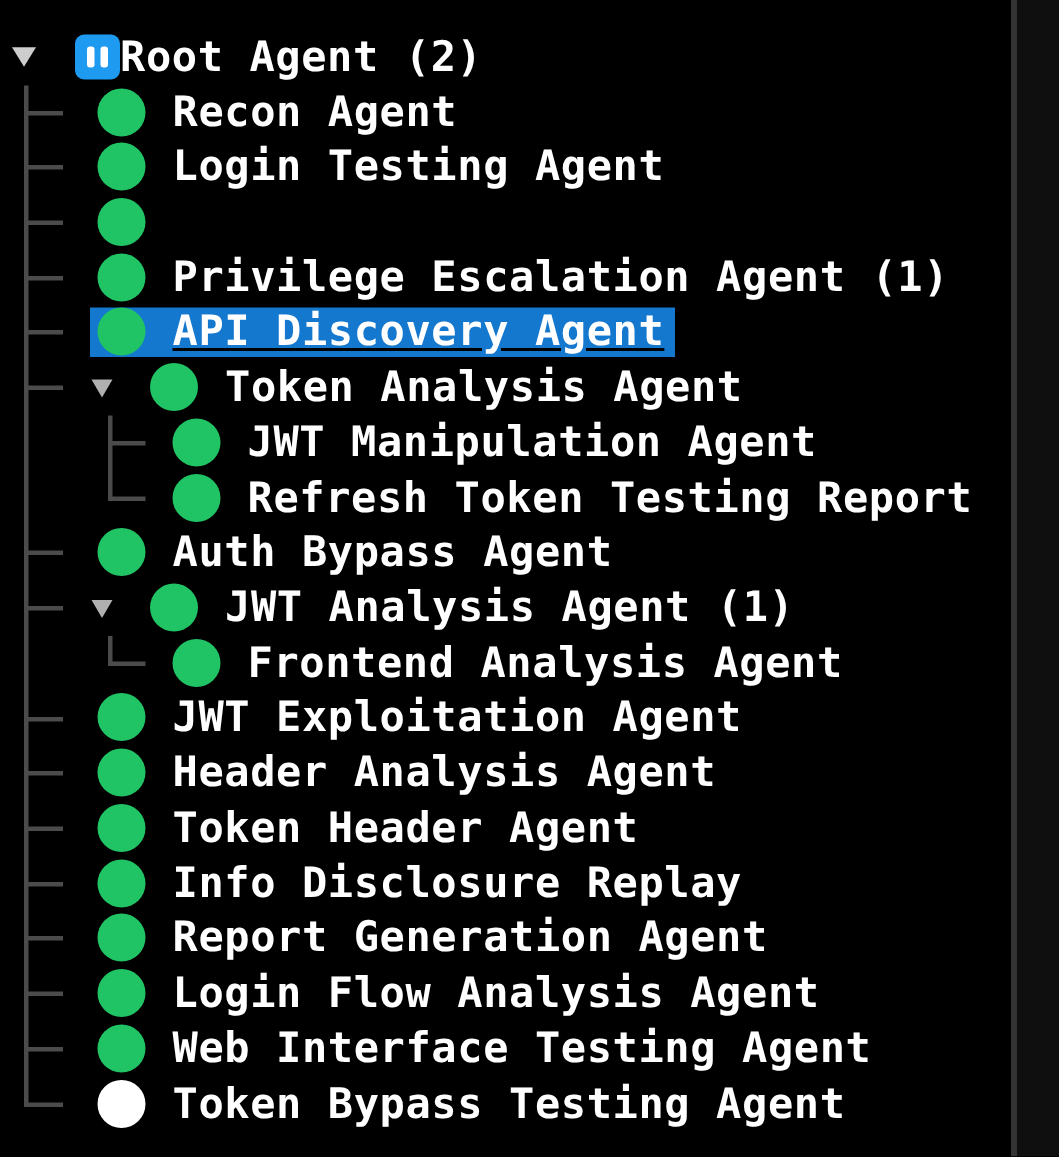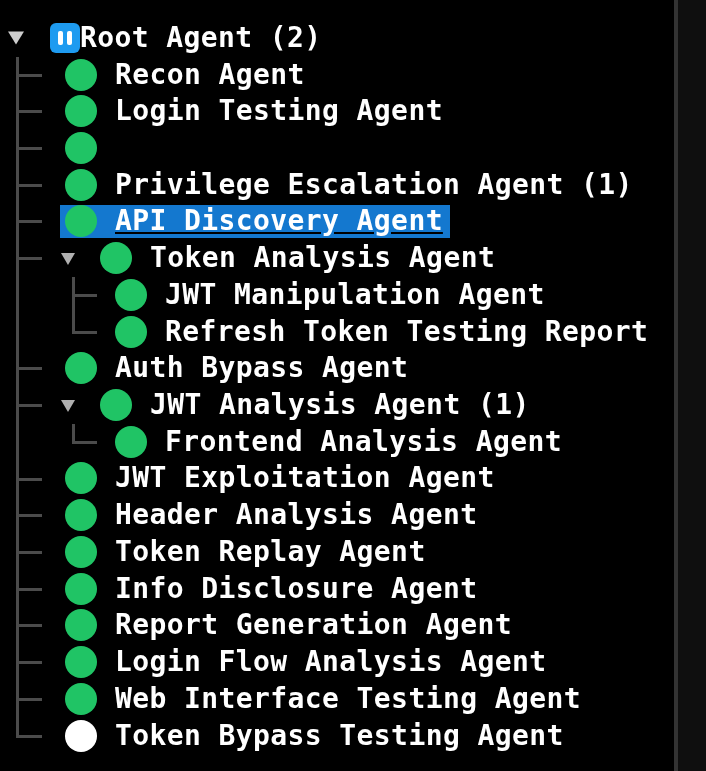--- a/index.html
+++ b/index.html
@@ -175,28 +175,28 @@
         <div class="branch"></div>
         <div class="content">
           <span class="dot"></span>
           <span class="label">Header Analysis Agent</span>
         </div>
       </div>
       <div class="row lvl1">
         <div class="branch"></div>
         <div class="content">
           <span class="dot"></span>
-          <span class="label">Token Replay Agent</span>
-        </div>
-      </div>
-      <div class="row lvl1">
-        <div class="branch"></div>
-        <div class="content">
-          <span class="dot"></span>
-          <span class="label">Info Disclosure Agent</span>
+          <span class="label">Token Header Agent</span>
+        </div>
+      </div>
+      <div class="row lvl1">
+        <div class="branch"></div>
+        <div class="content">
+          <span class="dot"></span>
+          <span class="label">Info Disclosure Replay</span>
         </div>
       </div>
       <div class="row lvl1">
         <div class="branch"></div>
         <div class="content">
           <span class="dot"></span>
           <span class="label">Report Generation Agent</span>
         </div>
       </div>
       <div class="row lvl1">

